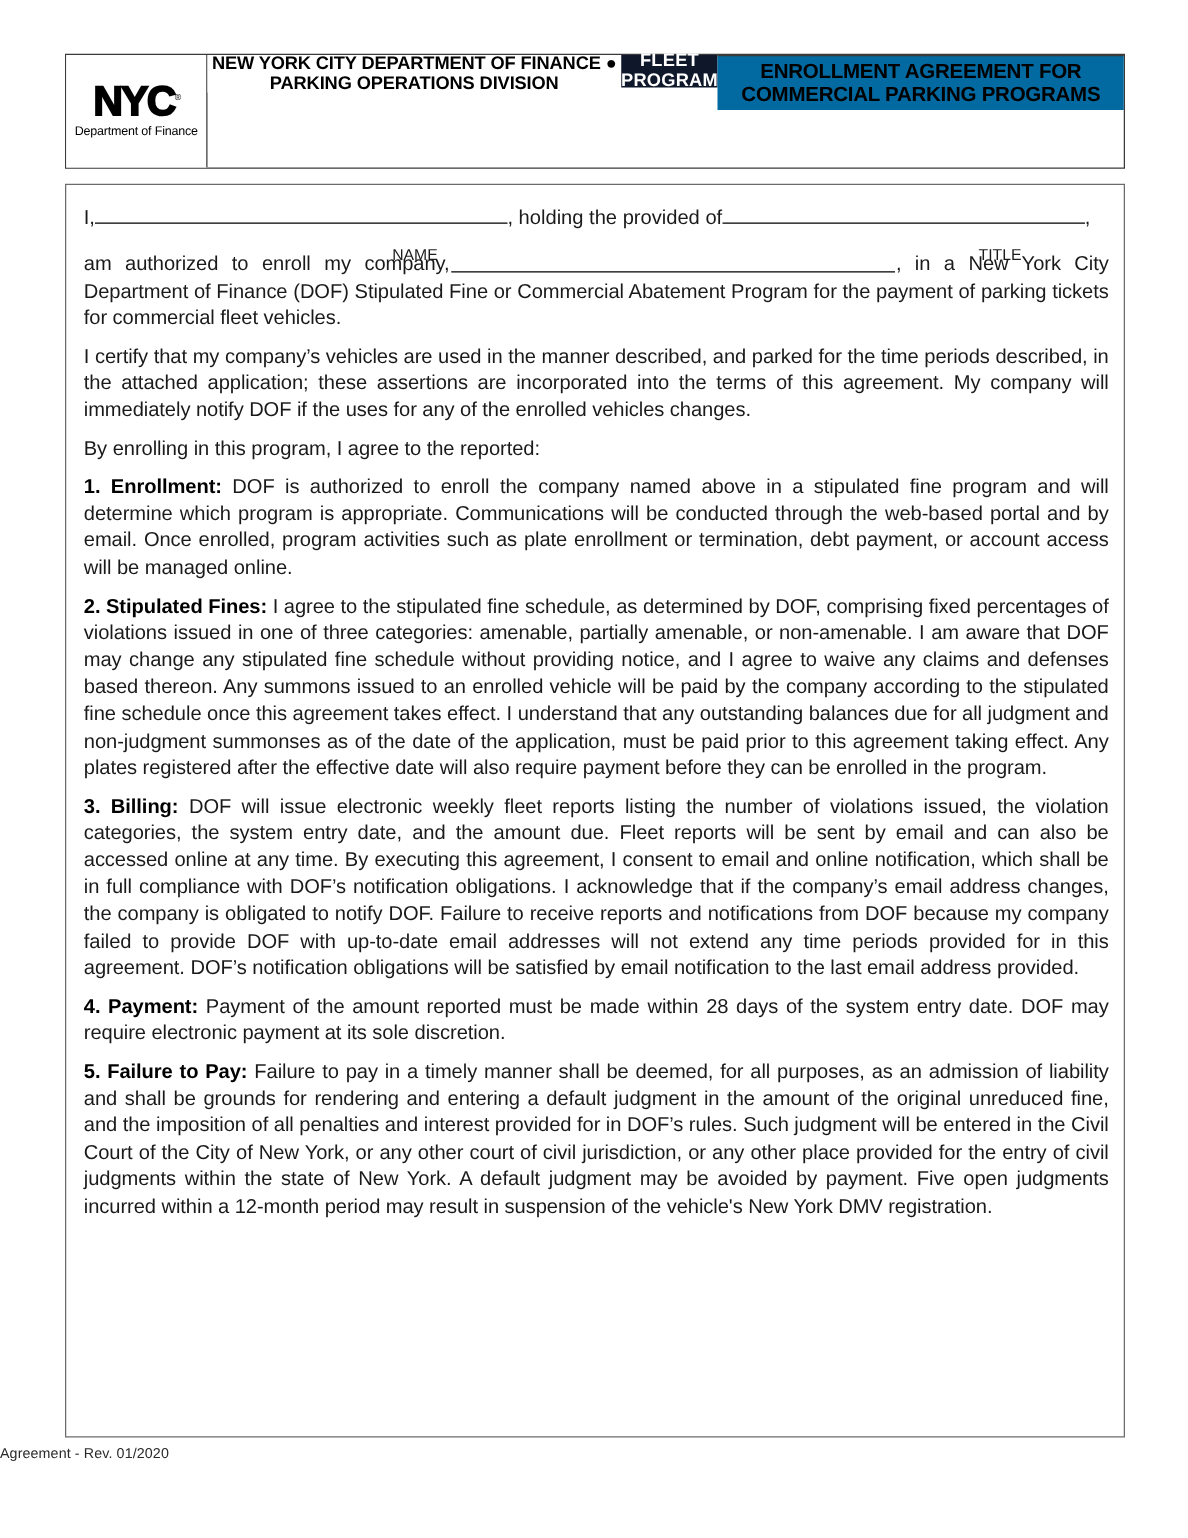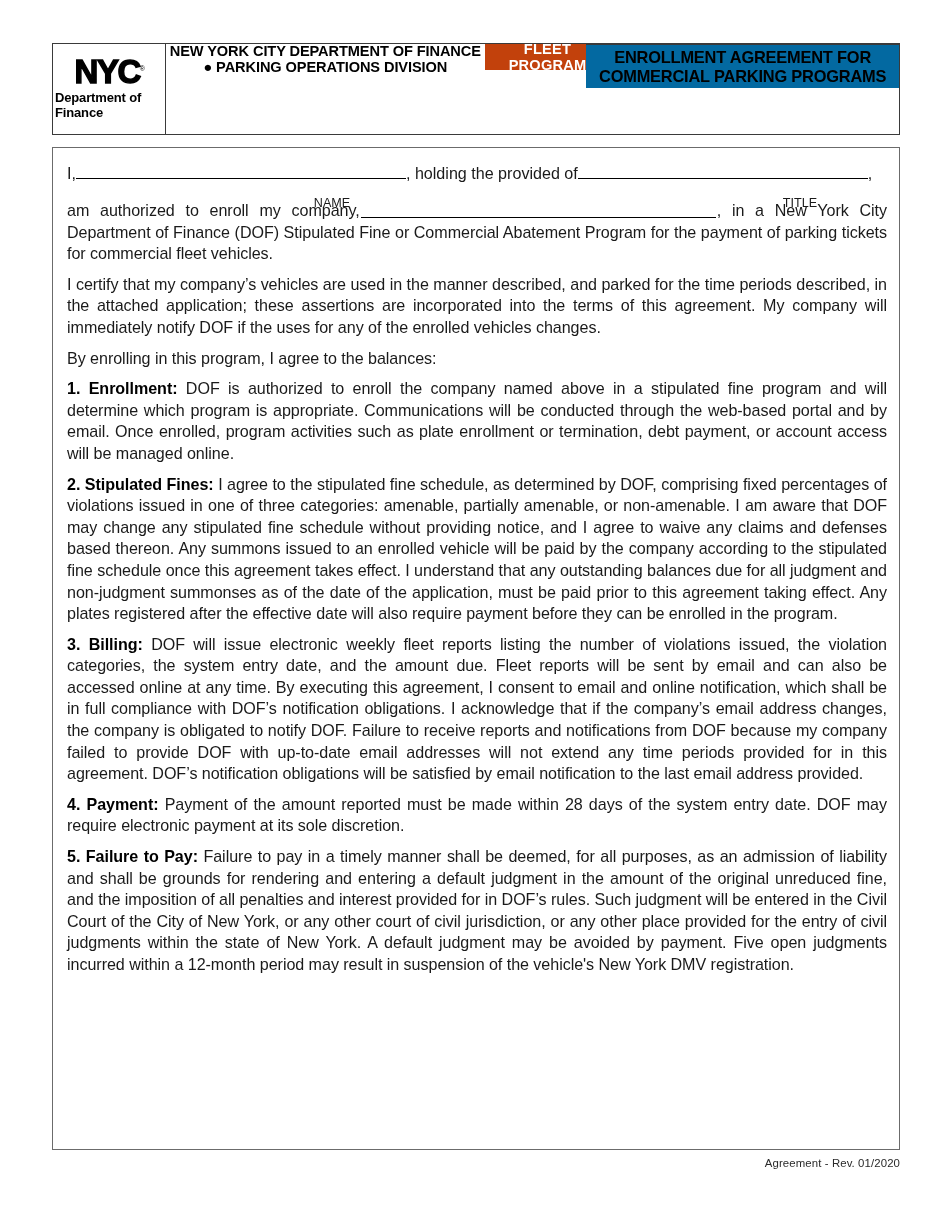--- a/index.html
+++ b/index.html
@@ -61,22 +61,22 @@
     -webkit-text-stroke: 1.4px #000;
   }
   .logo-nyc sup {
     font-size: 7px;
     vertical-align: super;
     -webkit-text-stroke: 0;
     font-weight: normal;
   }
   .logo-sub {
     font-family: "Liberation Sans", sans-serif;
-    font-weight: bold;
-    font-size: 13px;
+    font-weight: normal;
+    font-size: 10px;
     letter-spacing: -0.15px;
     margin-top: 3px;
     color: #000;
   }
 
   .title-cell {
     flex: 1;
     display: flex;
     flex-direction: row;
   }
@@ -93,23 +93,22 @@
     height: 30px;
     font-size: 14.6px;
     letter-spacing: -0.1px;
     color: #000;
     background: #ffffff;
   }
   .title-row-2 {
     height: 26px;
     font-size: 14.6px;
     color: #ffffff;
-    background: #c2410c;
+    background: #0f172a;
     letter-spacing: 0.2px;
-    padding-left: 24px;
   }
   .title-row-3 {
     height: 44px;
     font-size: 16.4px;
     color: #000;
     background: #0369a1;
     border-top: 1.5px solid #3a3a3a;
     letter-spacing: -0.2px;
   }
 
@@ -188,21 +187,21 @@
     vertical-align: -2px;
     margin: 0 1px;
   }
 
   
   .footer-note {
     position: absolute;
     left: 0;
     top: 1157px;
     width: 900px;
-    text-align: right;
+    text-align: left;
     font-size: 11.4px;
     color: #2a2a2a;
     letter-spacing: 0.1px;
   }
 </style>
 </head>
 <body>
 
 <div class="page">
 
@@ -234,21 +233,21 @@
 
       <div class="caption-row">
         <span class="caption cap-name">NAME</span>
         <span class="caption cap-title">TITLE</span>
       </div>
 
       <p class="para form-line-2"><span>am authorized to enroll my company,</span><span class="blank blank-company"></span><span>, in a New York City Department of Finance (DOF) Stipulated Fine or Commercial Abatement Program for the payment of parking tickets for commercial fleet vehicles.</span></p>
 
       <p class="para gap">I certify that my company’s vehicles are used in the manner described, and parked for the time periods described, in the attached application; these assertions are incorporated into the terms of this agreement. My company will immediately notify DOF if the uses for any of the enrolled vehicles changes.</p>
 
-      <p class="para gap">By enrolling in this program, I agree to the balances:</p>
+      <p class="para gap">By enrolling in this program, I agree to the reported:</p>
 
       <p class="para gap"><span class="sec-label">1. Enrollment:</span><span> DOF is authorized to enroll the company named above in a stipulated fine program and will determine which program is appropriate. Communications will be conducted through the web-based portal and by email.  Once enrolled, program activities such as plate enrollment or termination, debt payment, or account access will be managed online.</span></p>
 
       <p class="para gap"><span class="sec-label">2. Stipulated Fines:</span><span> I agree to the stipulated fine schedule, as determined by DOF, comprising fixed percentages of violations issued in one of three categories: amenable, partially amenable, or non-amenable. I am aware that DOF may change any stipulated fine schedule without providing notice, and I agree to waive any claims and defenses based thereon. Any summons issued to an enrolled vehicle will be paid by the company according to the stipulated fine schedule once this agreement takes effect. I understand that any outstanding balances due for all judgment and non-judgment summonses as of the date of the application, must be paid prior to this agreement taking effect. Any plates registered after the effective date will also require payment before they can be enrolled in the program.</span></p>
 
       <p class="para gap"><span class="sec-label">3. Billing:</span><span> DOF will issue electronic weekly fleet reports listing the number of violations issued, the violation categories, the system entry date, and the amount due. Fleet reports will be sent by email and can also be accessed online at any time. By executing this agreement, I consent to email and online notification, which shall be in full compliance with DOF’s notification obligations. I acknowledge that if the company’s email address changes, the company is obligated to notify DOF. Failure to receive reports and notifications from DOF because my company failed to provide DOF with up-to-date email addresses will not extend any time periods provided for in this agreement. DOF’s notification obligations will be satisfied by email notification to the last email address provided.</span></p>
 
       <p class="para gap"><span class="sec-label">4. Payment:</span><span> Payment of the amount reported must be made within 28 days of the system entry date. DOF may require electronic payment at its sole discretion.</span></p>
 
       <p class="para gap"><span class="sec-label">5. Failure to Pay:</span><span> Failure to pay in a timely manner shall be deemed, for all purposes, as an admission of liability and shall be grounds for rendering and entering a default judgment in the amount of the original unreduced fine, and the imposition of all penalties and interest provided for in DOF’s rules. Such judgment will be entered in the Civil Court of the City of New York, or any other court of civil jurisdiction, or any other place provided for the entry of civil judgments within the state of New York. A default judgment may be avoided by payment. Five open judgments incurred within a 12-month period may result in suspension of the vehicle's New York DMV registration.</span></p>

